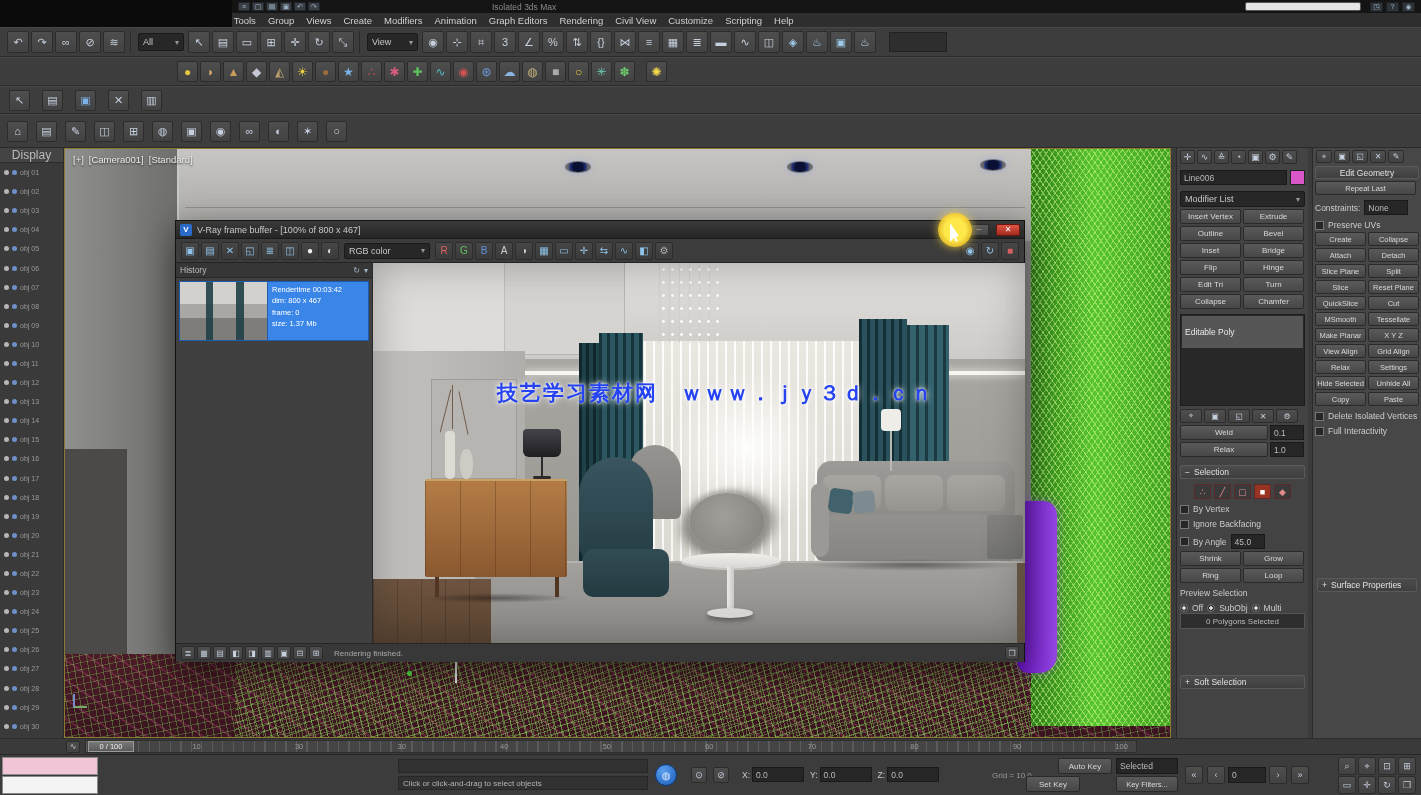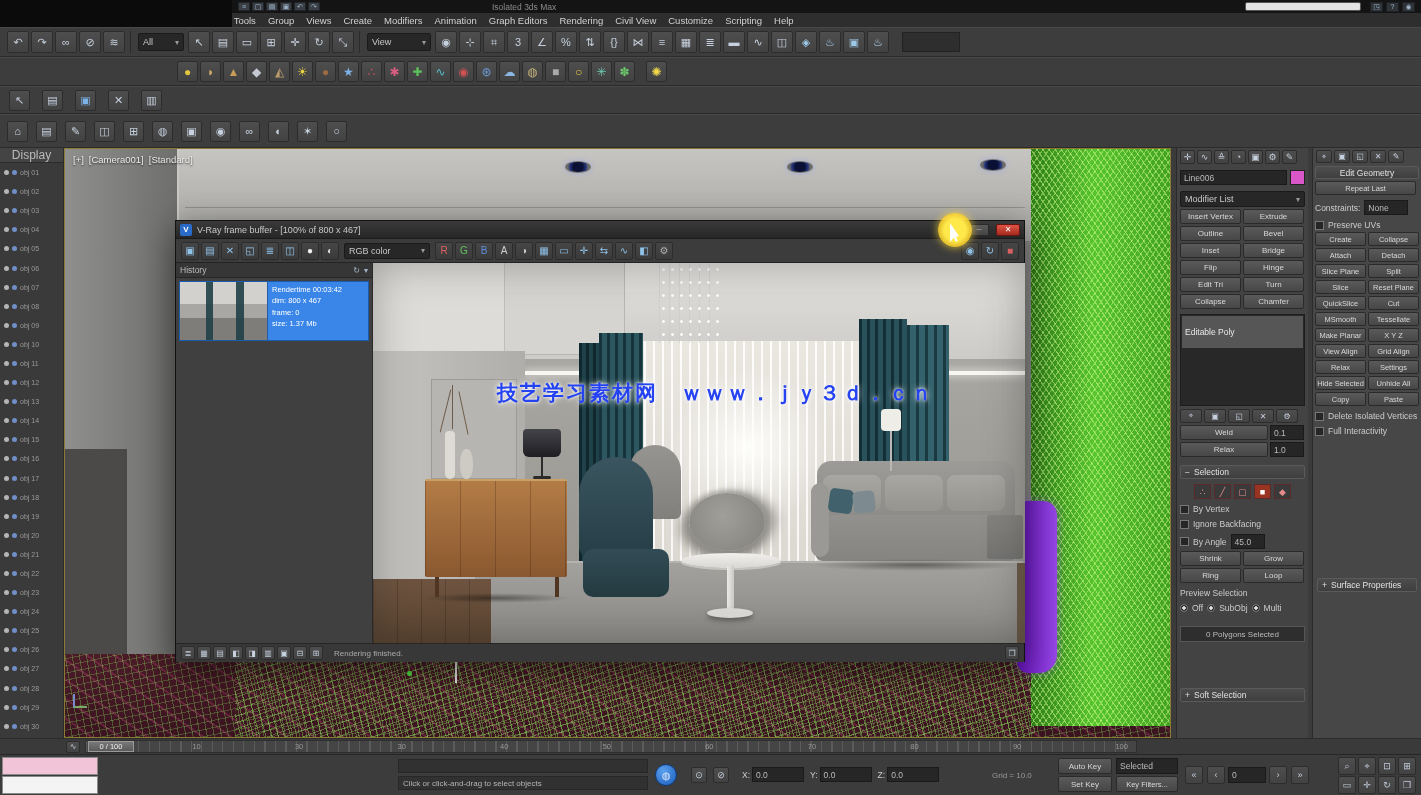--- a/index.html
+++ b/index.html
@@ -169,21 +169,21 @@
   .stack-tools .ic{width:22px;height:14px;font-size:8px;margin:0}
   .roll{display:flex;align-items:center;gap:4px;background:linear-gradient(#4c4c4c,#3f3f3f);border:1px solid #5a5a5a;
     border-radius:2px;color:#e2e2e2;font-size:8.5px;padding:0 4px;height:14px;margin-top:8px}
   .so-row{display:flex;gap:3px;margin-top:5px;justify-content:center}
   .so{width:17px;height:15px;display:flex;align-items:center;justify-content:center;background:#3a3a3a;border:1px solid #5a2a2a;color:#e08a8a;font-size:9px}
   .so[data-active="true"]{background:#993322;color:#fff}
   .chkrow{display:flex;align-items:center;gap:4px;margin-top:5px;font-size:8.5px;color:#ccc}
   .cb{width:9px;height:9px;background:#262626;border:1px solid #777;flex:0 0 auto}
   .radio{width:8px;height:8px;border-radius:50%;background:#262626;border:1px solid #777;flex:0 0 auto}
   .radio.on{background:radial-gradient(circle,#ddd 0 35%,#262626 50%)}
-  .infobox{margin-top:13px;height:16px;background:#2e2e2e;border:1px solid #555;display:flex;align-items:center;justify-content:center;font-size:8px;color:#bbb}
+  .infobox{margin-top:0;height:16px;background:#2e2e2e;border:1px solid #555;display:flex;align-items:center;justify-content:center;font-size:8px;color:#bbb}
   
   .egp{left:1312px;top:148px;width:109px;height:590px;background:#474747;border-left:1px solid #2a2a2a;padding:2px;overflow:hidden}
   .egp .ic{width:16px;height:13px;font-size:8px;margin:0 1px}
   .eg-title{text-align:center;font-size:8.5px;color:#e2e2e2;background:linear-gradient(#4e4e4e,#3f3f3f);border:1px solid #5a5a5a;height:13px;line-height:12px;margin-top:3px;border-radius:2px}
   .egp .btn{height:14px;font-size:7.5px}
   .eg-footer{position:absolute;left:4px;top:430px;width:100px}
   
   .timeline{left:0;top:738px;width:1421px;height:16px;background:#3a3a3a;border-top:1px solid #2c2c2c;display:flex;align-items:center}
   .tl-icon{width:14px;height:12px;margin-left:66px;font-size:8px}
   .ruler{position:relative;margin-left:4px;width:1052px;height:13px;background:#454545;border:1px solid #2e2e2e;
@@ -278,21 +278,21 @@
     <div class="row">
       <span class="ic">↖</span>
         <span class="ic">▤</span>
         <span class="ic">▭</span>
         <span class="ic">⊞</span>
         <span class="ic">✛</span>
         <span class="ic">↻</span>
         <span class="ic">⤡</span>
     </div>
     <span class="sep"></span>
-    <div class="dd" style="width:64px">
+    <div class="dd" style="width:51px">
       <span>View</span>
         <i>▾</i>
     </div>
     <div class="row">
       <span class="ic">◉</span>
         <span class="ic">⊹</span>
         <span class="ic">⌗</span>
         <span class="ic">3</span>
         <span class="ic">∠</span>
         <span class="ic">%</span>
@@ -970,21 +970,21 @@
         </div>
 
         <div class="coord">
           <span class="clab">Z:</span>
           <span class="fld">0.0</span>
         </div>
 
     </div>
     <span class="gridlab p">Grid = 10.0</span>
     <span class="btn kbtn" style="left:1058px;top:3px">Auto Key</span>
-    <span class="btn kbtn" style="left:1058px;top:21px">Set Key</span>
+    <span class="btn kbtn" style="left:1026px;top:21px">Set Key</span>
     <span class="fld kdd" style="left:1116px;top:3px">Selected</span>
     <span class="btn kdd" style="left:1116px;top:21px;font-size:7.5px">Key Filters...</span>
     <div class="playrow p">
       <span style="display:flex;gap:2px">
         <span class="ic">«</span>
           <span class="ic">‹</span>
       </span>
       <span class="fld framefld">0</span>
       <span style="display:flex;gap:2px">
         <span class="ic">›</span>

